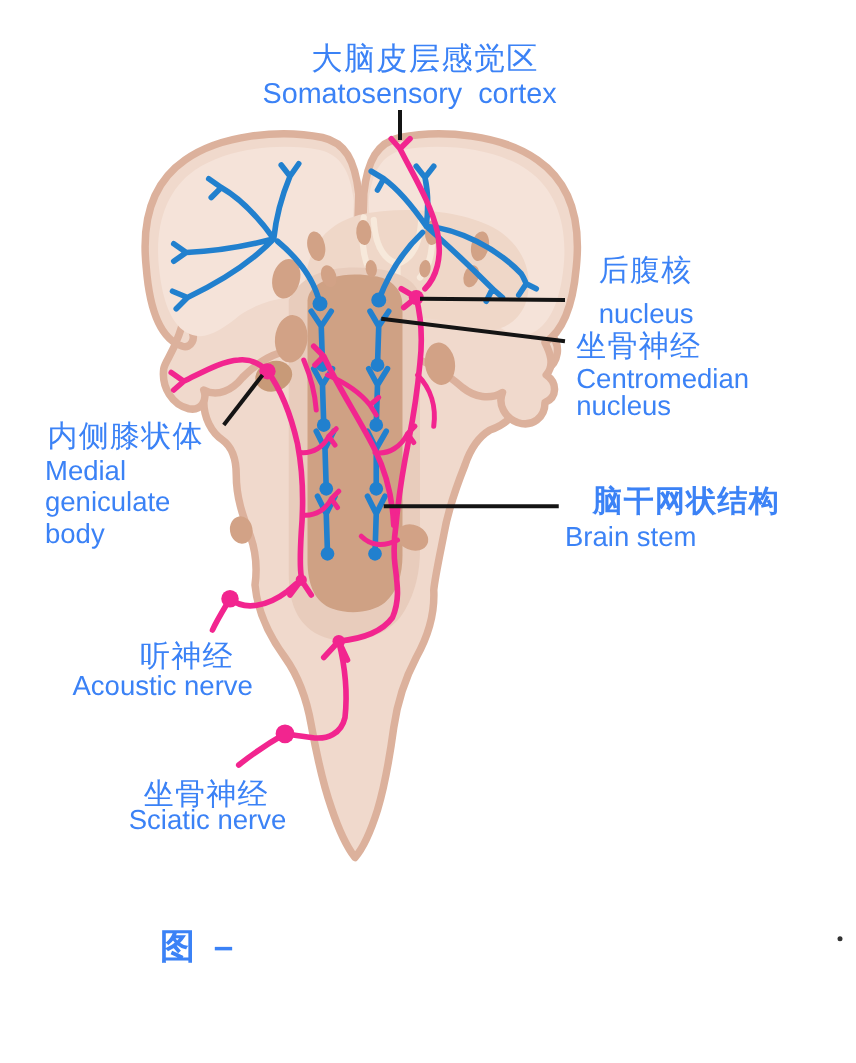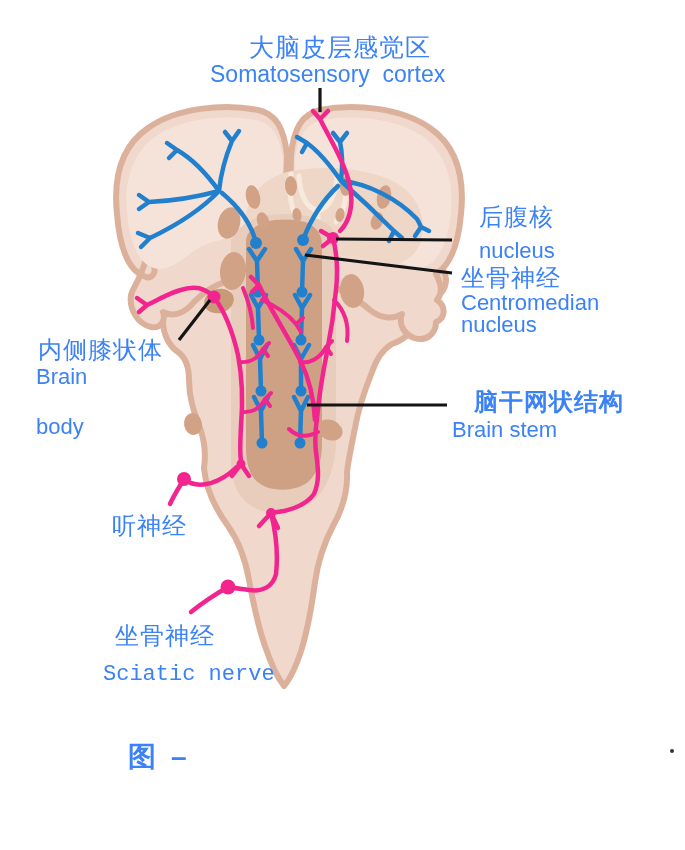--- a/index.html
+++ b/index.html
@@ -184,26 +184,28 @@
   <div class="lbl en-big" style="left:210px;top:62px;">Somatosensory  cortex</div>
 
   <div class="lbl zh" style="left:479px;top:204px;">后腹核</div>
   <div class="lbl en" style="left:479px;top:239px;">nucleus</div>
 
   <div class="lbl zh" style="left:461px;top:265px;">坐骨神经</div>
   <div class="lbl en" style="left:461px;top:291px;text-align:right;">Centromedian</div>
   <div class="lbl en" style="left:461px;top:313px;">nucleus</div>
 
   <div class="lbl zh" style="left:38px;top:337px;">内侧膝状体</div>
-  <div class="lbl en" style="left:36px;top:365px;">Brain</div>
+  <div class="lbl en" style="left:36px;top:365px;">Medial</div>
+  <div class="lbl en" style="left:36px;top:390px;">geniculate</div>
   <div class="lbl en" style="left:36px;top:415px;">body</div>
 
   <div class="lbl zh" style="left:474px;top:389px;font-weight:bold;">脑干网状结构</div>
   <div class="lbl en" style="left:452px;top:418px;">Brain stem</div>
 
   <div class="lbl zh" style="left:112px;top:513px;">听神经</div>
+  <div class="lbl en" style="left:58px;top:537px;">Acoustic nerve</div>
 
   <div class="lbl zh" style="left:115px;top:623px;">坐骨神经</div>
-  <div class="lbl en" style="left:103px;top:663px;font-family:Liberation Mono, monospace;">Sciatic nerve</div>
+  <div class="lbl en" style="left:103px;top:644px;">Sciatic nerve</div>
 
   <div class="lbl cap" style="left:128px;top:742px;">图</div>
   <div class="lbl cap" style="left:171px;top:742px;">–</div>
 </div>
 
 </body></html>

